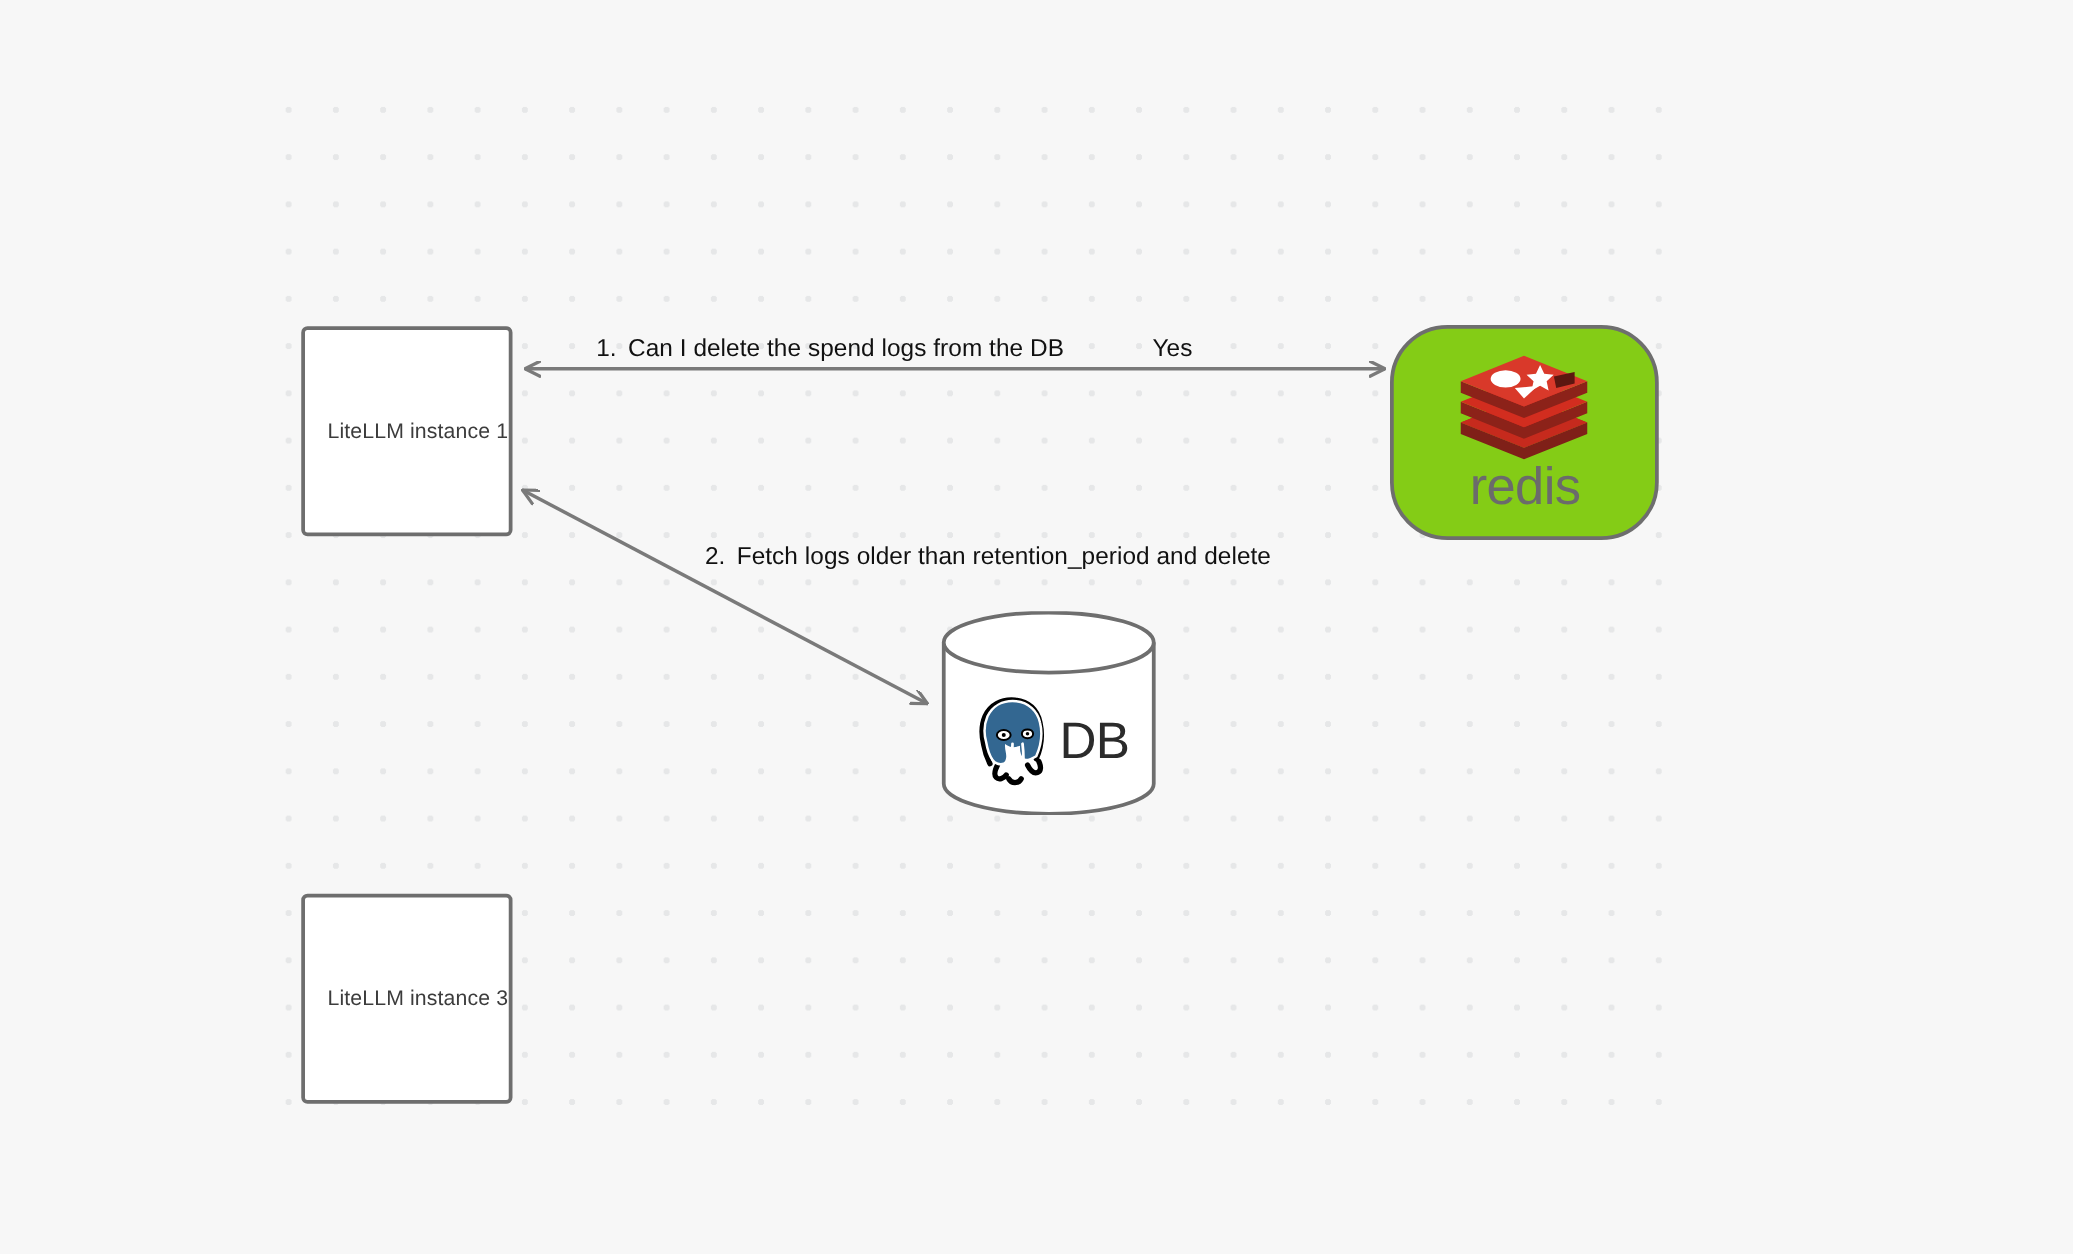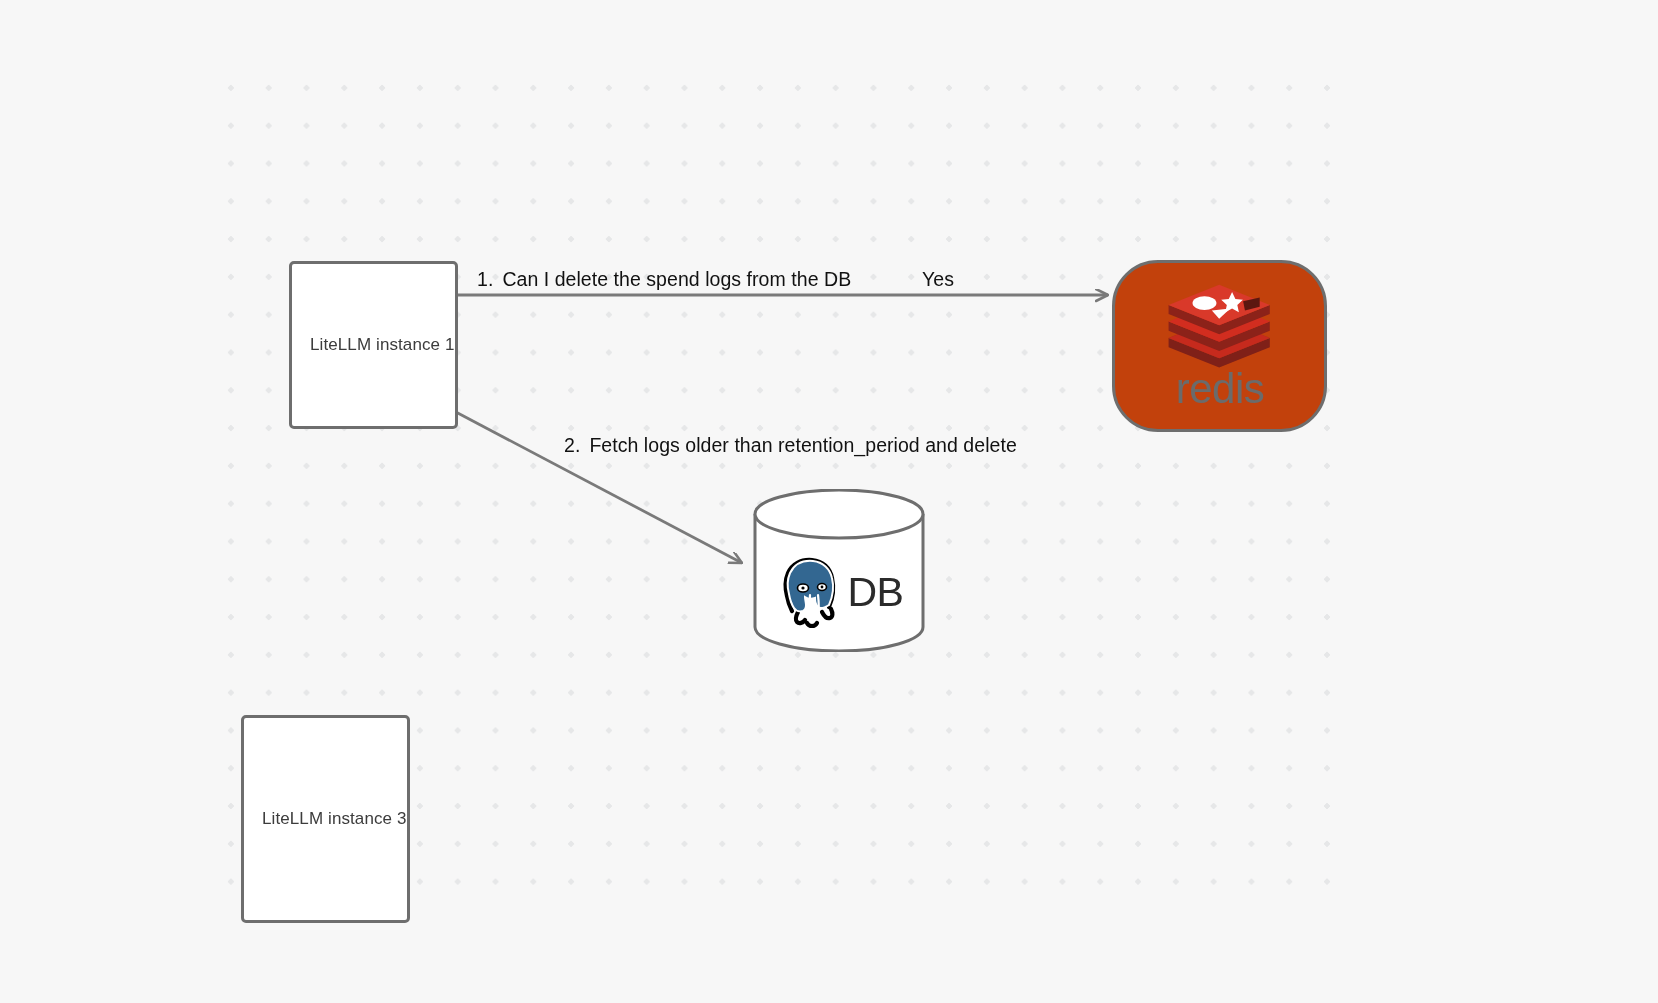--- a/index.html
+++ b/index.html
@@ -42,33 +42,33 @@
     align-items: center;
     justify-content: flex-start;
   }
   .node-box .node-label {
     font-size: 17px;
     color: #3c3c3c;
     padding-left: 18px;
     letter-spacing: .1px;
     white-space: nowrap;
   }
-  #node-litellm-1 { left: 241px; top: 261px; width: 169px; height: 168px; margin-left: 48px; }
+  #node-litellm-1 { left: 241px; top: 261px; width: 169px; height: 168px; }
   #node-litellm-2 { left: 241px; top: 488px; width: 169px; height: 168px; }
-  #node-litellm-3 { left: 241px; top: 715px; width: 169px; height: 208px; text-align: right; }
+  #node-litellm-3 { left: 241px; top: 715px; width: 169px; height: 168px; text-align: right; }
 
   
   #node-redis {
     position: absolute;
     left: 1112px;
     top: 260px;
     width: 215px;
     height: 172px;
     box-sizing: border-box;
-    background: #c2410c;
+    background: #84cc16;
     border: 3px solid #6e6e6e;
     border-radius: 46px;
     display: flex;
     align-items: center;
     justify-content: center;
   }
   #node-redis svg { display: block; }
 
   
   #node-db {

